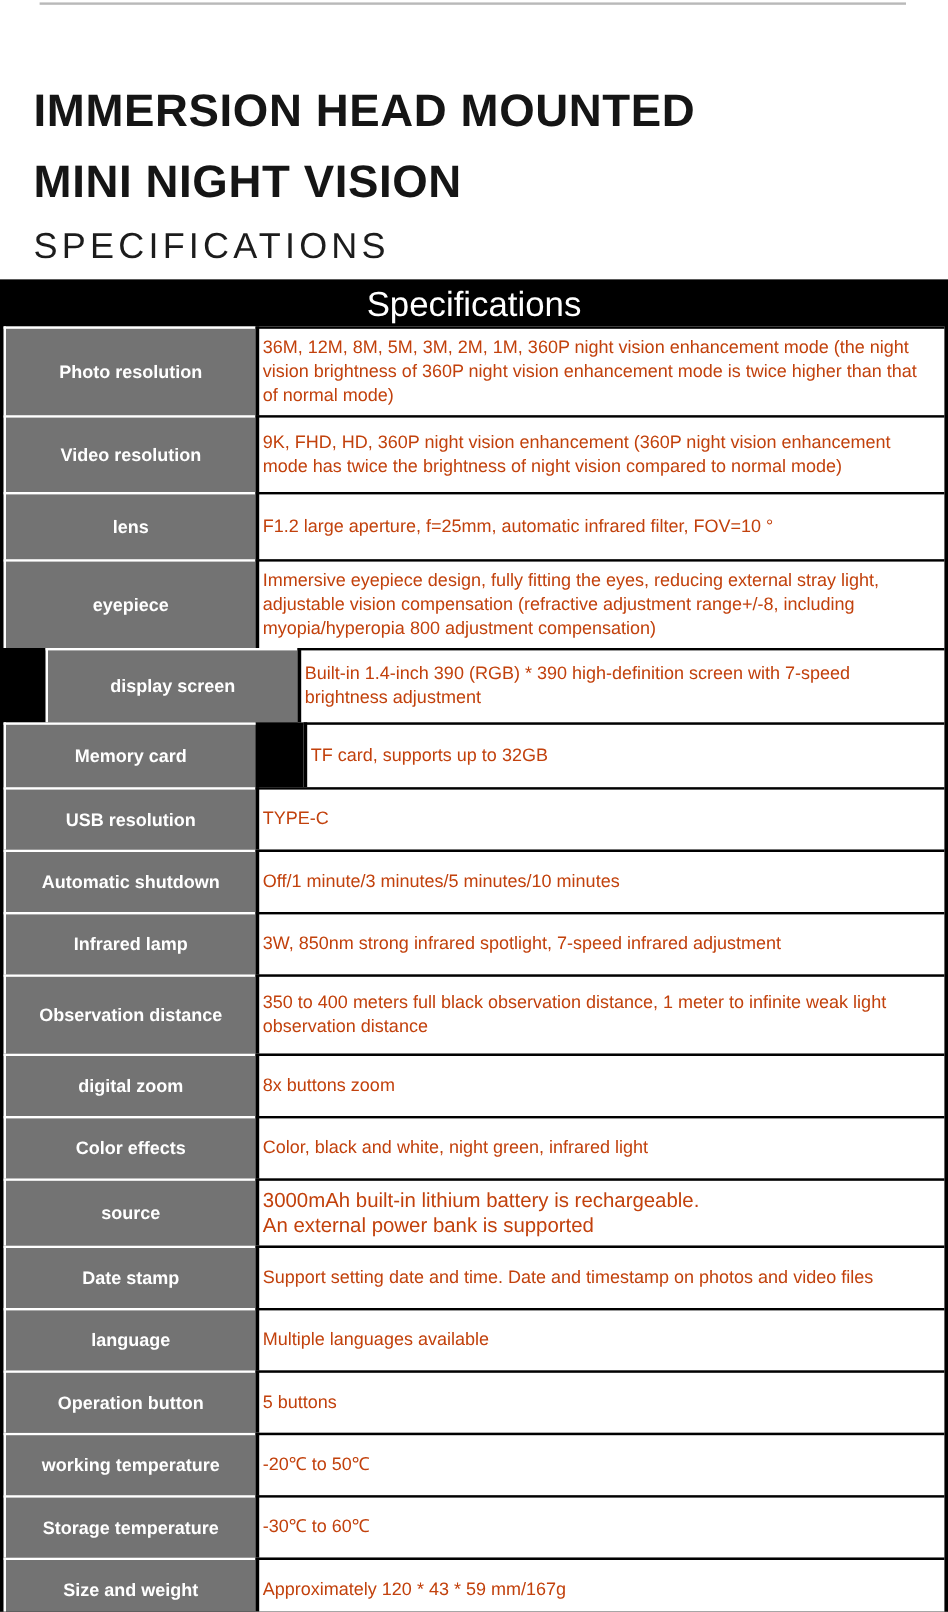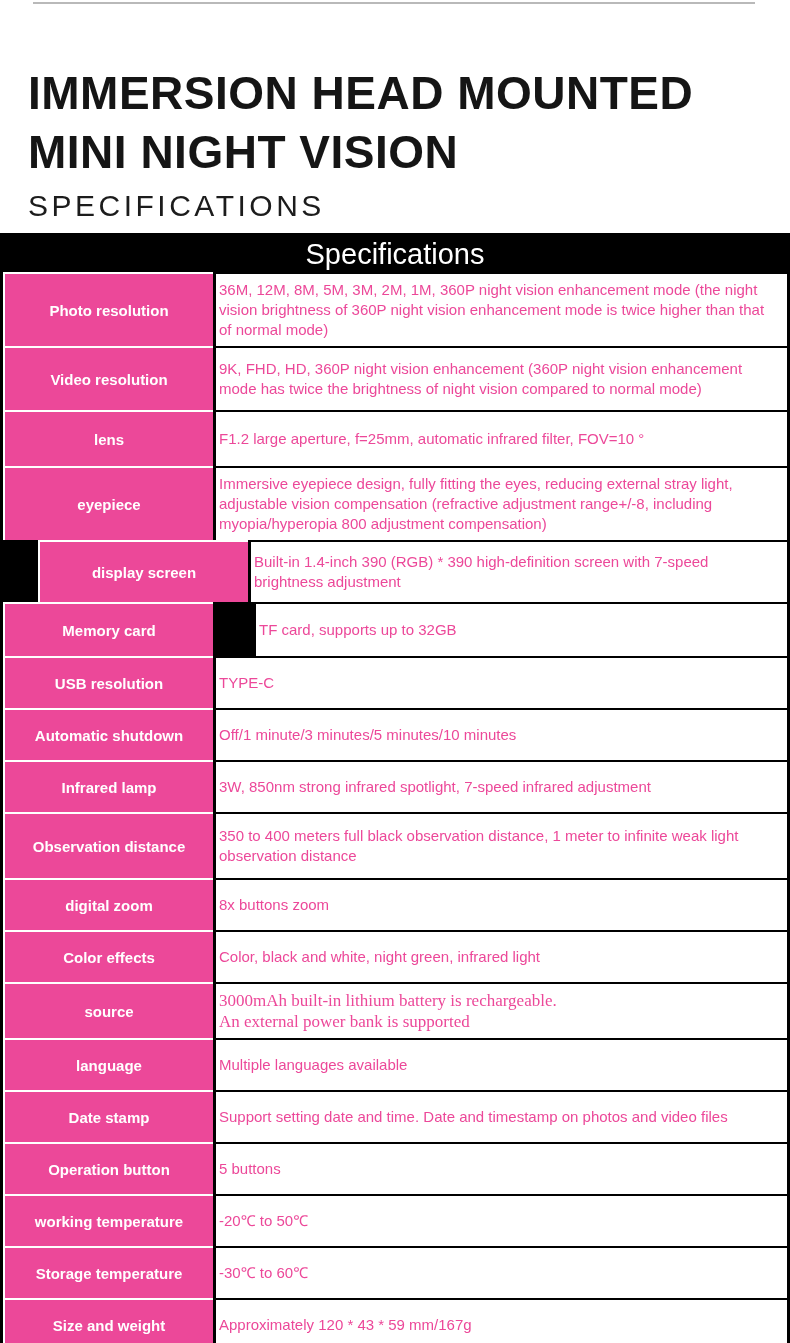--- a/index.html
+++ b/index.html
@@ -18,21 +18,21 @@
     left: 33px;
     width: 722px;
     height: 2px;
     background: #b9b9b9;
   }
   .header-block {
     padding: 64px 20px 0 28px;
   }
   .page-title {
     margin: 0;
-    font-size: 46px;
+    font-size: 38px;
     font-weight: 900;
     color: #151515;
     line-height: 59px;
     letter-spacing: 0.5px;
   }
   .subtitle {
     margin-top: 7px;
     font-size: 30px;
     font-weight: 400;
     color: #1c1c1c;
@@ -59,46 +59,46 @@
   .spec-row:nth-child(1)  { min-height: 68px; }
   .spec-row:nth-child(2)  { min-height: 64px; }
   .spec-row:nth-child(3)  { min-height: 56px; }
   .spec-row:nth-child(4)  { min-height: 68px; }
   .spec-row:nth-child(5)  { min-height: 62px; padding-left: 35px; }
   .spec-row:nth-child(6)  { min-height: 54px; gap: 40px; }
   .spec-row:nth-child(10) { min-height: 66px; }
   .cell-label {
     width: 210px;
     flex: 0 0 210px;
-    background: #ec4899;
+    background: #737373;
     color: #ffffff;
     font-size: 15px;
     font-weight: bold;
     display: flex;
     align-items: center;
     justify-content: center;
     text-align: center;
     border-top: 2px solid #ffffff;
     border-left: 2px solid #ffffff;
     padding: 4px 6px;
   }
   .cell-value {
     flex: 1;
     background: #ffffff;
-    color: #ec4899;
+    color: #c2410c;
     font-size: 15px;
     line-height: 20px;
     display: flex;
     align-items: center;
     border-top: 2px solid #000000;
     border-left: 3px solid #000000;
     padding: 6px 8px 6px 3px;
     white-space: pre-line;
   }
-  .spec-row:nth-child(13) .cell-value { font-size: 17px; line-height: 21px; font-family: Liberation Serif, serif; }
+  .spec-row:nth-child(13) .cell-value { font-size: 17px; line-height: 21px; }
 </style>
 </head>
 <body>
 
 <div class="page">
   <div class="top-rule"></div>
 
   <div class="header-block">
     <h1 class="page-title"><span>IMMERSION HEAD MOUNTED</span><br><span>MINI NIGHT VISION</span></h1>
     <div class="subtitle">SPECIFICATIONS</div>
@@ -167,30 +167,30 @@
     <div class="cell-value">Color, black and white, night green, infrared light</div>
   </div>
 
   <div class="spec-row">
     <div class="cell-label">source</div>
     <div class="cell-value">3000mAh built-in lithium battery is rechargeable.
 An external power bank is supported</div>
   </div>
 
   <div class="spec-row">
+    <div class="cell-label">Date stamp</div>
+    <div class="cell-value">Support setting date and time. Date and timestamp on photos and video files</div>
+  </div>
+
+  <div class="spec-row">
     <div class="cell-label">language</div>
     <div class="cell-value">Multiple languages available</div>
   </div>
 
   <div class="spec-row">
-    <div class="cell-label">Date stamp</div>
-    <div class="cell-value">Support setting date and time. Date and timestamp on photos and video files</div>
-  </div>
-
-  <div class="spec-row">
     <div class="cell-label">Operation button</div>
     <div class="cell-value">5 buttons</div>
   </div>
 
   <div class="spec-row">
     <div class="cell-label">working temperature</div>
     <div class="cell-value">-20℃ to 50℃</div>
   </div>
 
   <div class="spec-row">

